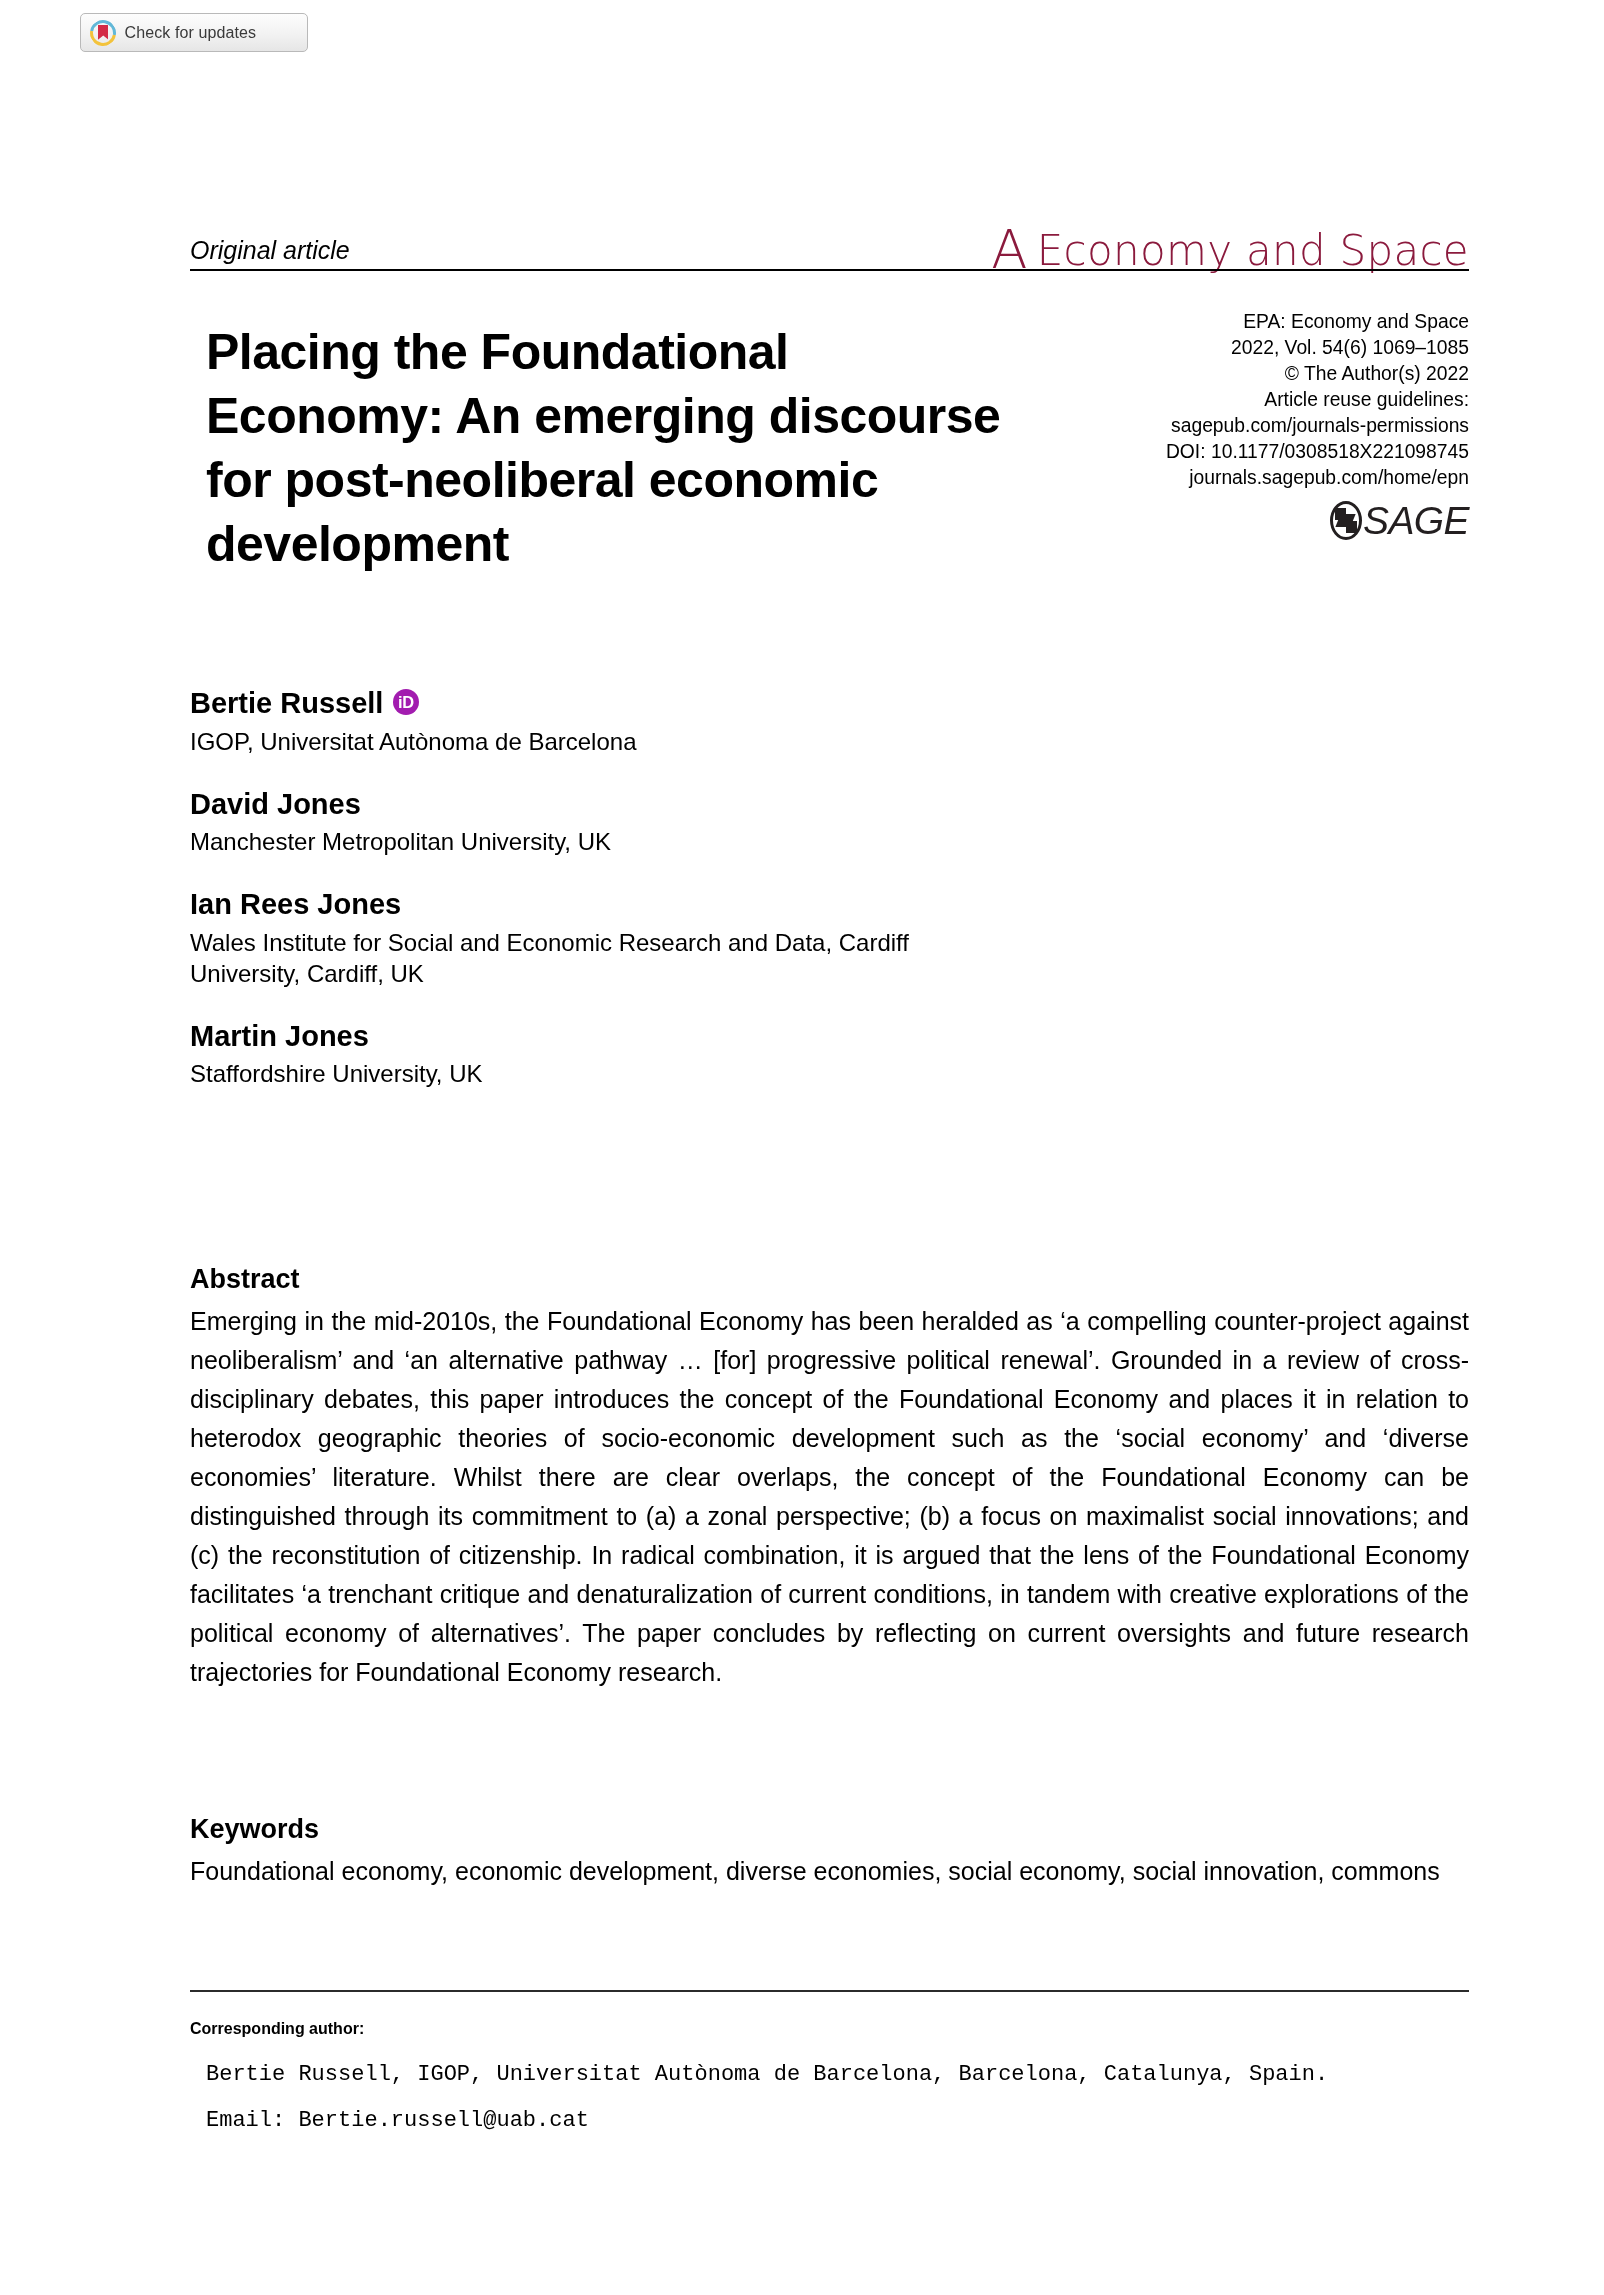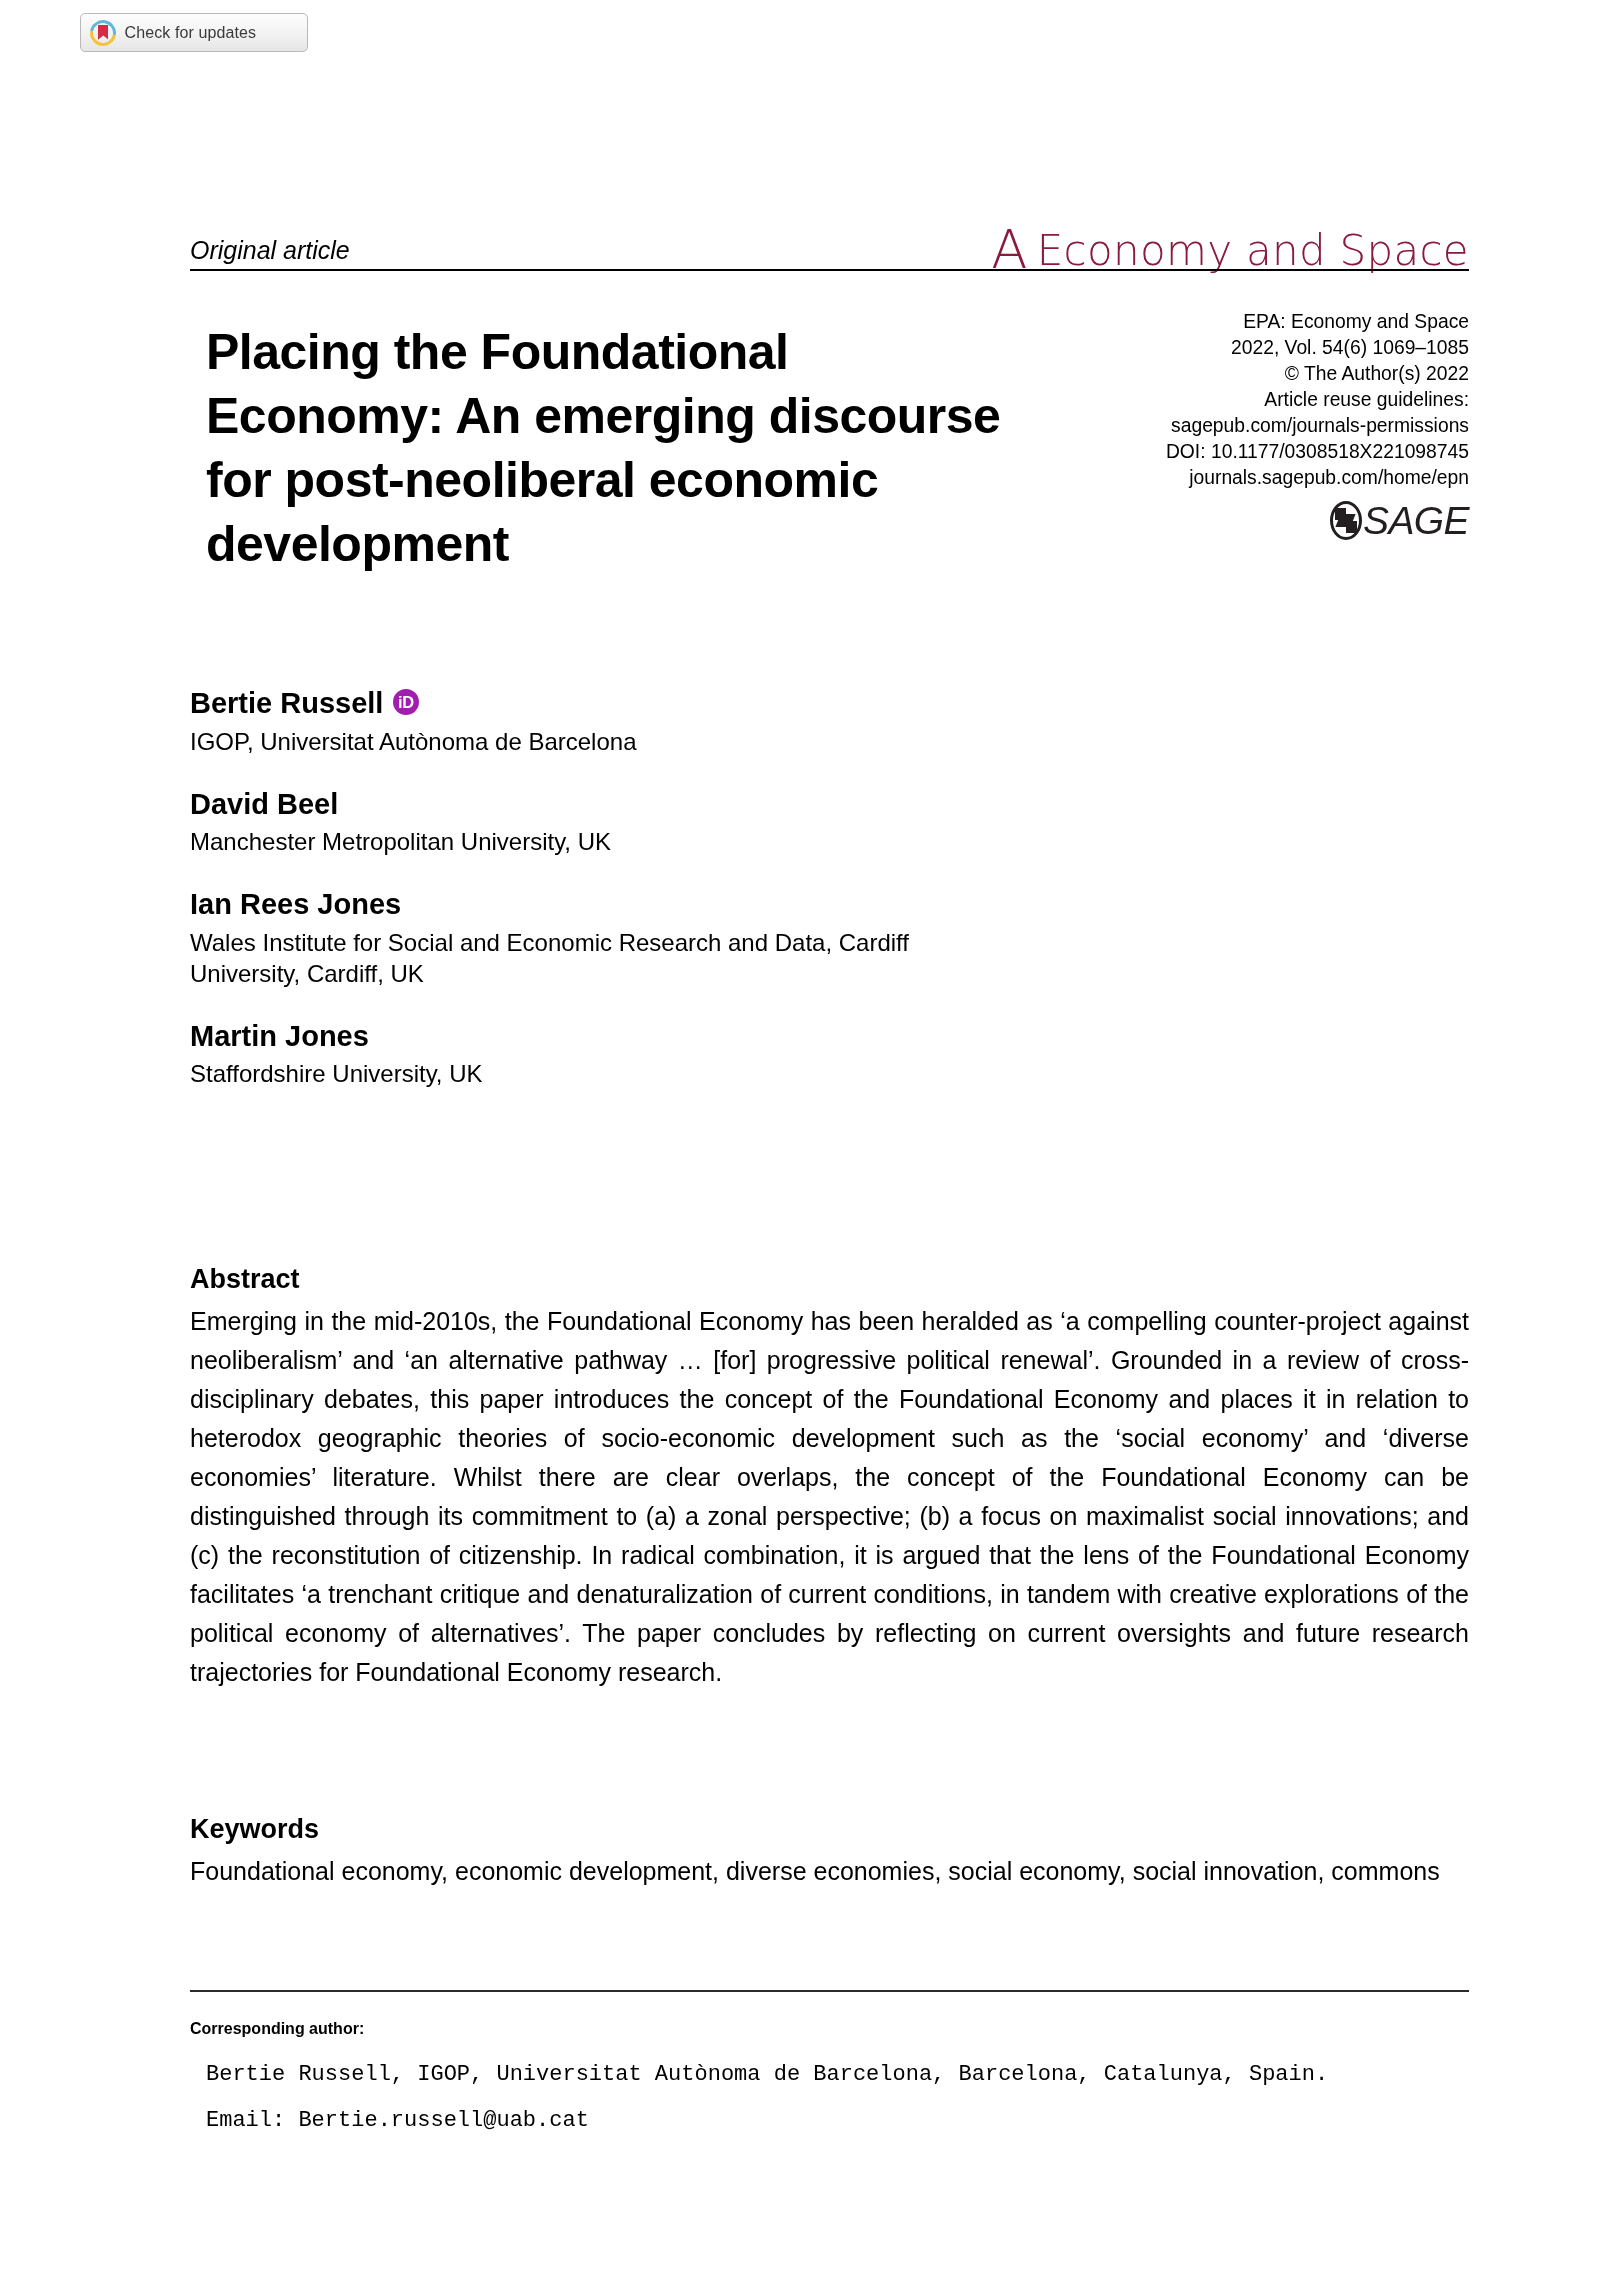--- a/index.html
+++ b/index.html
@@ -372,21 +372,21 @@
     <div class="author-group">
       <p class="author-name">
         <span>Bertie Russell</span>
         <span class="orcid-icon">iD</span>
       </p>
       <p class="author-affil">IGOP, Universitat Autònoma de Barcelona</p>
     </div>
 
     <div class="author-group">
       <p class="author-name">
-        <span>David Beel</span>
+        <span>David Jones</span>
       </p>
       <p class="author-affil">Manchester Metropolitan University, UK</p>
     </div>
 
     <div class="author-group">
       <p class="author-name">
         <span>Ian Rees Jones</span>
       </p>
       <p class="author-affil">Wales Institute for Social and Economic Research and Data, Cardiff University, Cardiff, UK</p>
     </div>

